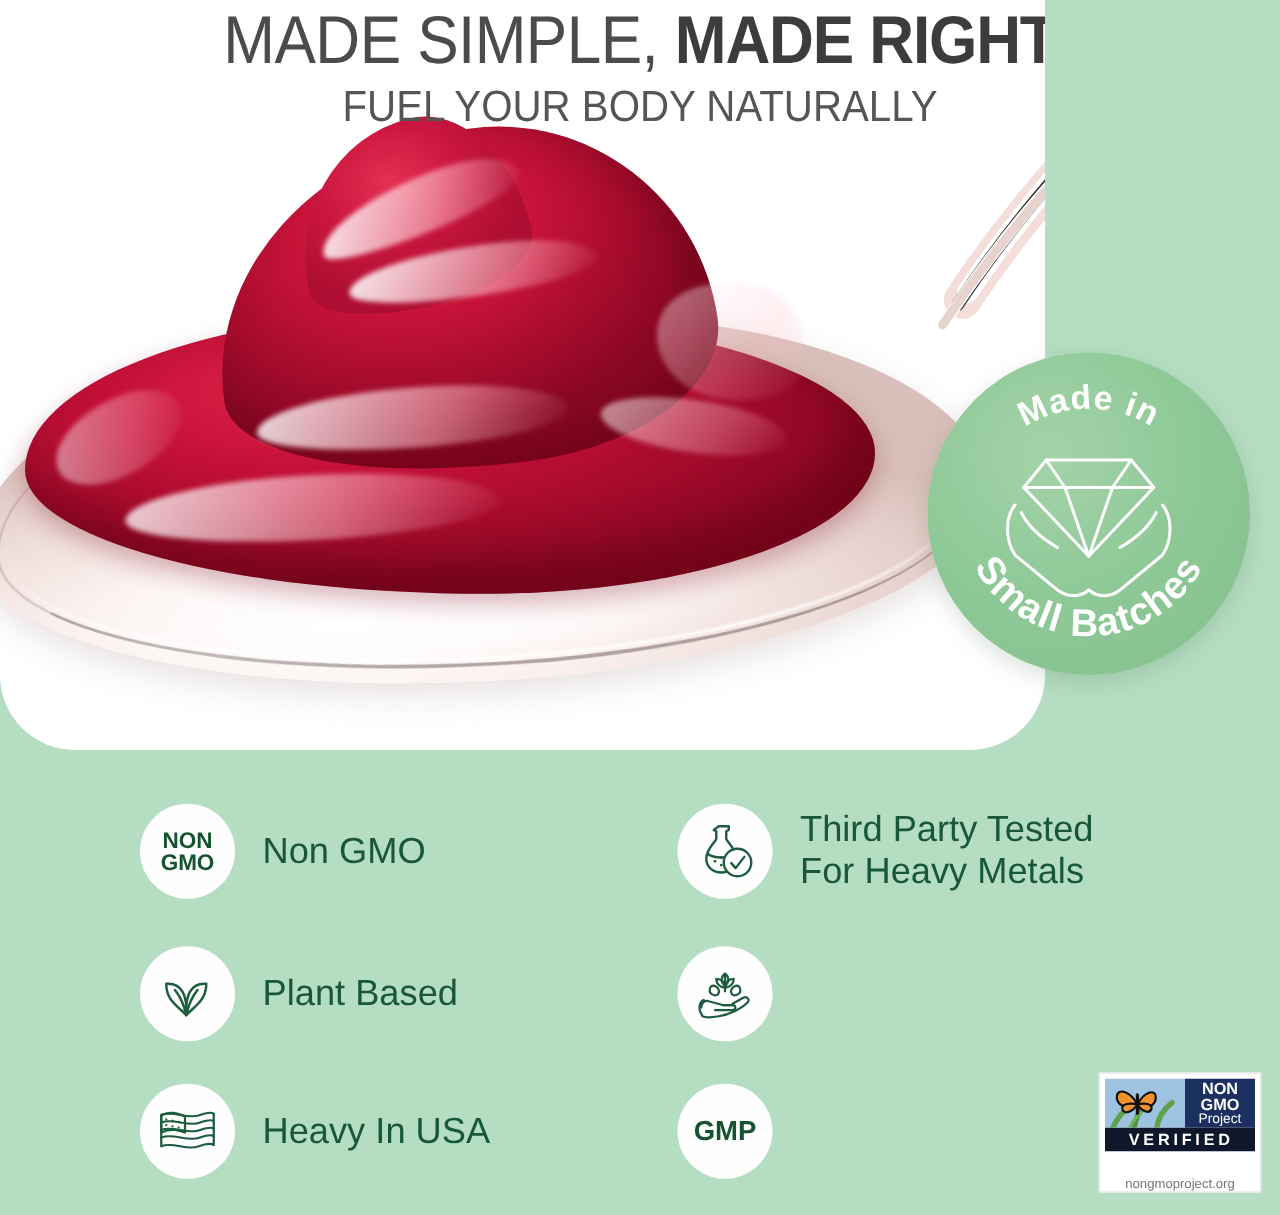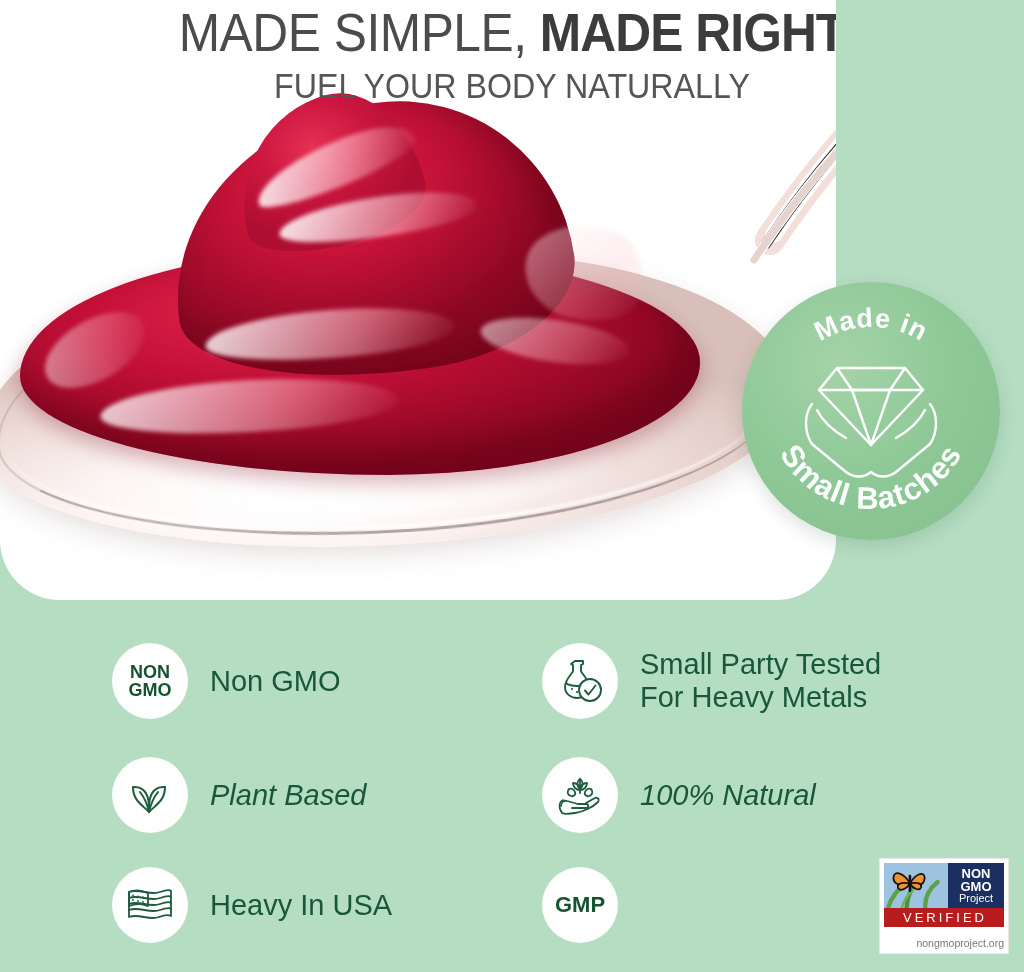--- a/index.html
+++ b/index.html
@@ -135,21 +135,21 @@
   #features {
     position:absolute; left:0; top:600px; width:1024px; height:372px;
     z-index:20;
   }
   .col { position:absolute; top:0; width:430px; }
   #col-left  { left:112px; }
   #col-right { left:542px; }
 
   .feature { position:absolute; display:flex; align-items:center; height:86px; }
   .feature.r0 { top:38px; }
-  .feature.r1 { top:152px;font-style:italic; }
+  .feature.r1 { top:152px; }
   .feature.r2 { top:262px; }
 
   .ficon {
     width:76px; height:76px; border-radius:50%;
     background:#fdfefd; flex:0 0 76px;
     display:flex; align-items:center; justify-content:center;
     position:relative;
   }
   .ficon svg { display:block; }
   .ficon .txt {
@@ -179,27 +179,27 @@
   #ngp .sky svg { position:absolute; inset:0; }
   #ngp .blk {
     width:56px; background:#1b2f60; color:#ffffff;
     display:flex; flex-direction:column; align-items:center;
     justify-content:center; line-height:1.0; padding:1px 0;
   }
   #ngp .blk .l1 { font-size:13px; font-weight:bold; letter-spacing:0px; }
   #ngp .blk .l2 { font-size:13px; font-weight:bold; letter-spacing:0px; }
   #ngp .blk .l3 { font-size:11px; font-weight:normal; }
   #ngp .ver {
-    background:#b91c1c; color:#ffffff; text-align:center;
-    font-size:13px; font-weight:normal; letter-spacing:3px;
+    background:#0f172a; color:#ffffff; text-align:center;
+    font-size:13px; font-weight:bold; letter-spacing:3px;
     padding:2px 0 2px 2px;
   }
   #ngp .url {
-    text-align:right; font-size:10.5px; color:#777777;
-    padding-top:10px; letter-spacing:0px;
+    text-align:center; font-size:10.5px; color:#777777;
+    padding-top:20px; letter-spacing:0px;
   }
 </style>
 </head>
 <body>
 
 <div id="hero">
 
   <svg class="handle" style="left:700px; top:-10px; width:340px; height:340px;" viewBox="0 0 340 340">
     <path d="M330 -10 C 250 40, 150 130, 70 250" stroke="#f3ded9" stroke-width="30" fill="none" stroke-linecap="round"></path>
     <path d="M334 -16 C 254 34, 154 124, 74 244" stroke="#ffffff" stroke-width="17" fill="none" stroke-linecap="round"></path>
@@ -317,39 +317,38 @@
           <path d="M19 5 L27 5 L27 8 L25 9 L25 15 C 25 17, 33 23, 33 31 C 33 38, 27 42, 21 42 C 15 42, 9 38, 9 31 C 9 23, 17 17, 17 15 L17 9 L15 8 Z" transform="translate(0,-1)"></path>
           <path d="M10 26 C 15 30, 27 30, 32 26"></path>
           <circle cx="16" cy="32" r="1.1" fill="#1d5c3e" stroke="none"></circle>
           <circle cx="21" cy="35" r="1.1" fill="#1d5c3e" stroke="none"></circle>
           <circle cx="26" cy="32" r="1.1" fill="#1d5c3e" stroke="none"></circle>
           <circle cx="21" cy="29" r="1.1" fill="#1d5c3e" stroke="none"></circle>
           <circle cx="34" cy="33" r="11" fill="#ffffff"></circle>
           <path d="M29 33.5 L32.5 37.5 L39.5 28.5"></path>
         </svg>
       </div>
-      <div class="flabel">Small Party Tested
+      <div class="flabel">Third Party Tested
 For Heavy Metals</div>
     </div>
 
     <div class="feature r1">
       <div class="ficon">
         <svg width="50" height="46" viewBox="0 0 50 46" fill="none" stroke="#1d5c3e" stroke-width="1.8" stroke-linecap="round" stroke-linejoin="round">
           <path d="M25 21 L25 7"></path>
           <path d="M25 18 C 21 18, 18 15, 18 11 C 22 11, 25 14, 25 18 Z"></path>
           <path d="M25 18 C 29 18, 32 15, 32 11 C 28 11, 25 14, 25 18 Z"></path>
           <path d="M25 7 C 22 9, 21 13, 25 17 C 29 13, 28 9, 25 7 Z"></path>
           <path d="M14 17 C 12 19, 12 23, 16 24 C 19 25, 21 22, 20 20 C 19 17, 16 16, 14 17 Z"></path>
           <path d="M36 17 C 38 19, 38 23, 34 24 C 31 25, 29 22, 30 20 C 31 17, 34 16, 36 17 Z"></path>
           <path d="M6 34 C 6 30, 9 28, 12 29 L23 32 L31 32"></path>
           <path d="M23 32 L31 32 C 34 32, 34 36, 31 36 L17 36"></path>
           <path d="M8 28 C 5 29, 4 33, 5 37 L7 41 C 9 42, 14 42, 20 41 C 28 40, 38 35, 43 30 C 45 28, 43 25, 40 26 L31 31"></path>
         </svg>
       </div>
-      <div class="flabel">100% Natural</div>
     </div>
 
     <div class="feature r2">
       <div class="ficon">
         <div class="txt one">GMP</div>
       </div>
     </div>
 
   </div>
 </div>

